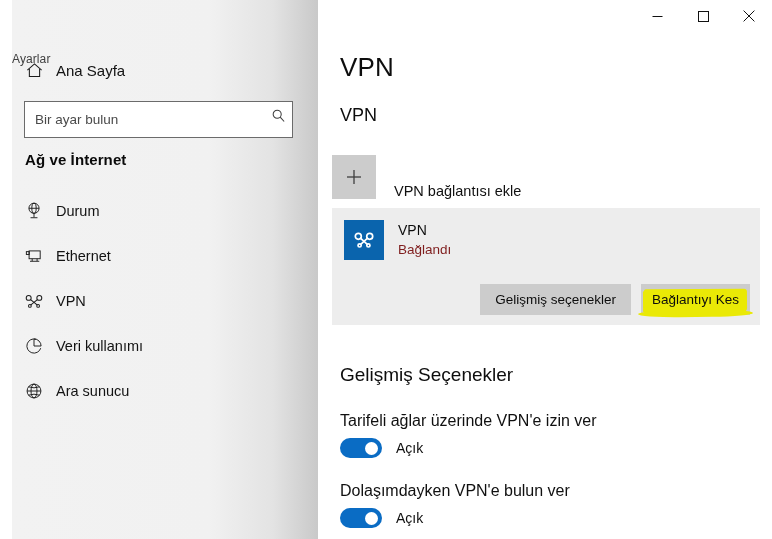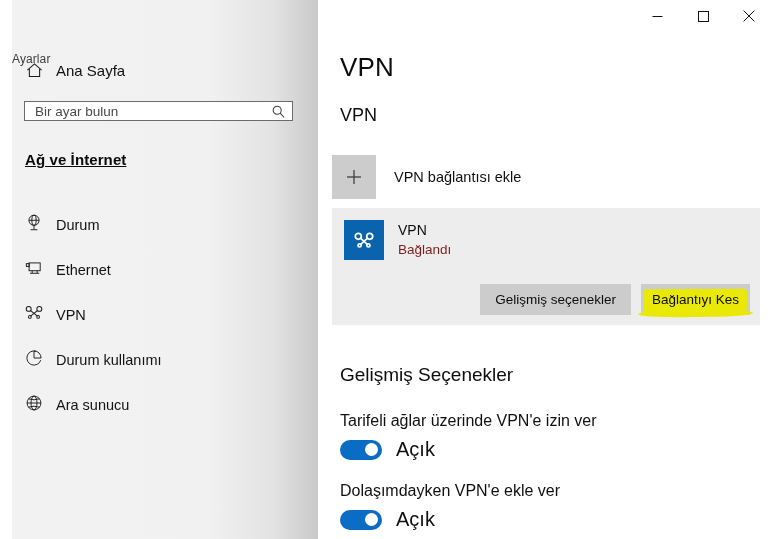--- a/index.html
+++ b/index.html
@@ -94,25 +94,24 @@
   }
   .home-label {
     font-size: 15px;
     color: #121212;
   }
   .search-box {
     position: absolute;
     left: 12px;
     top: 101px;
     width: 269px;
-    height: 20px;
+    height: 37px;
     background: #ffffff;
     border: 1px solid #6b6b6b;
     display: flex;
-    align-items: center;
     box-sizing: border-box;
     gap: 16px;
   }
   .search-input {
     flex: 1;
     border: none;
     outline: none;
     background: transparent;
     font-family: "Liberation Sans", sans-serif;
     font-size: 13.5px;
@@ -133,32 +132,31 @@
     flex: none;
   }
   .section-title {
     position: absolute;
     left: 13px;
     top: 151px;
     font-size: 15px;
     font-weight: bold;
     color: #0a0a0a;
     letter-spacing: 0.1px;
-    text-decoration: underline;
   }
   .nav-list {
     position: absolute;
     left: 0;
     top: 188px;
     width: 300px;
   }
   .nav-item {
     height: 45px;
     display: flex;
-    align-items: flex-end;
+    align-items: center;
     cursor: default;
   }
   .nav-icon {
     width: 44px;
     flex: none;
     display: flex;
     align-items: center;
     justify-content: center;
     color: #1c1c1c;
   }
@@ -195,21 +193,21 @@
     font-weight: normal;
   }
 
   .add-vpn-row {
     position: absolute;
     left: 14px;
     top: 155px;
     width: 430px;
     height: 44px;
     display: flex;
-    align-items: center;
+    align-items: flex-end;
     cursor: default;
   }
   .plus-tile {
     width: 44px;
     height: 44px;
     background: #cccccc;
     flex: none;
     display: flex;
     align-items: center;
     justify-content: center;
@@ -341,21 +339,21 @@
     position: absolute;
     width: 13px;
     height: 13px;
     border-radius: 50%;
     background: #ffffff;
     top: 3.5px;
     right: 4px;
   }
   .toggle-text {
     margin-left: 14px;
-    font-size: 20px;
+    font-size: 14px;
     color: #101010;
   }
 </style>
 </head>
 <body>
 
 <div class="window">
 
   <div class="sidebar">
 
@@ -424,21 +422,21 @@
         <span class="nav-label">VPN</span>
       </div>
 
       <div class="nav-item">
         <span class="nav-icon">
           <svg width="20" height="20" viewBox="0 0 22 22">
             <path d="M11 11 V3.2 A7.8 7.8 0 0 1 18.8 11 Z" fill="none" stroke="#1c1c1c" stroke-width="1.05"></path>
             <path d="M13.4 3.6 A7.8 7.8 0 1 0 18.4 13.4" fill="none" stroke="#1c1c1c" stroke-width="1.05"></path>
           </svg>
         </span>
-        <span class="nav-label">Durum kullanımı</span>
+        <span class="nav-label">Veri kullanımı</span>
       </div>
 
       <div class="nav-item">
         <span class="nav-icon">
           <svg width="20" height="20" viewBox="0 0 22 22">
             <circle cx="11" cy="11" r="7.6" fill="none" stroke="#1c1c1c" stroke-width="1.05"></circle>
             <ellipse cx="11" cy="11" rx="3.3" ry="7.6" fill="none" stroke="#1c1c1c" stroke-width="1.05"></ellipse>
             <line x1="3.4" y1="11" x2="18.6" y2="11" stroke="#1c1c1c" stroke-width="1.05"></line>
             <path d="M5 6.4 Q11 8.6 17 6.4" fill="none" stroke="#1c1c1c" stroke-width="1.05"></path>
             <path d="M5 15.6 Q11 13.4 17 15.6" fill="none" stroke="#1c1c1c" stroke-width="1.05"></path>
@@ -497,21 +495,21 @@
     <div class="adv-title">Gelişmiş Seçenekler</div>
 
     <div class="opt-label opt1-label">Tarifeli ağlar üzerinde VPN'e izin ver</div>
     <div class="toggle-row toggle-row-1">
       <span class="toggle">
         <span class="knob"></span>
       </span>
       <span class="toggle-text">Açık</span>
     </div>
 
-    <div class="opt-label opt2-label">Dolaşımdayken VPN'e ekle ver</div>
+    <div class="opt-label opt2-label">Dolaşımdayken VPN'e bulun ver</div>
     <div class="toggle-row toggle-row-2">
       <span class="toggle">
         <span class="knob"></span>
       </span>
       <span class="toggle-text">Açık</span>
     </div>
 
   </div>
 
   <div class="titlebar">

